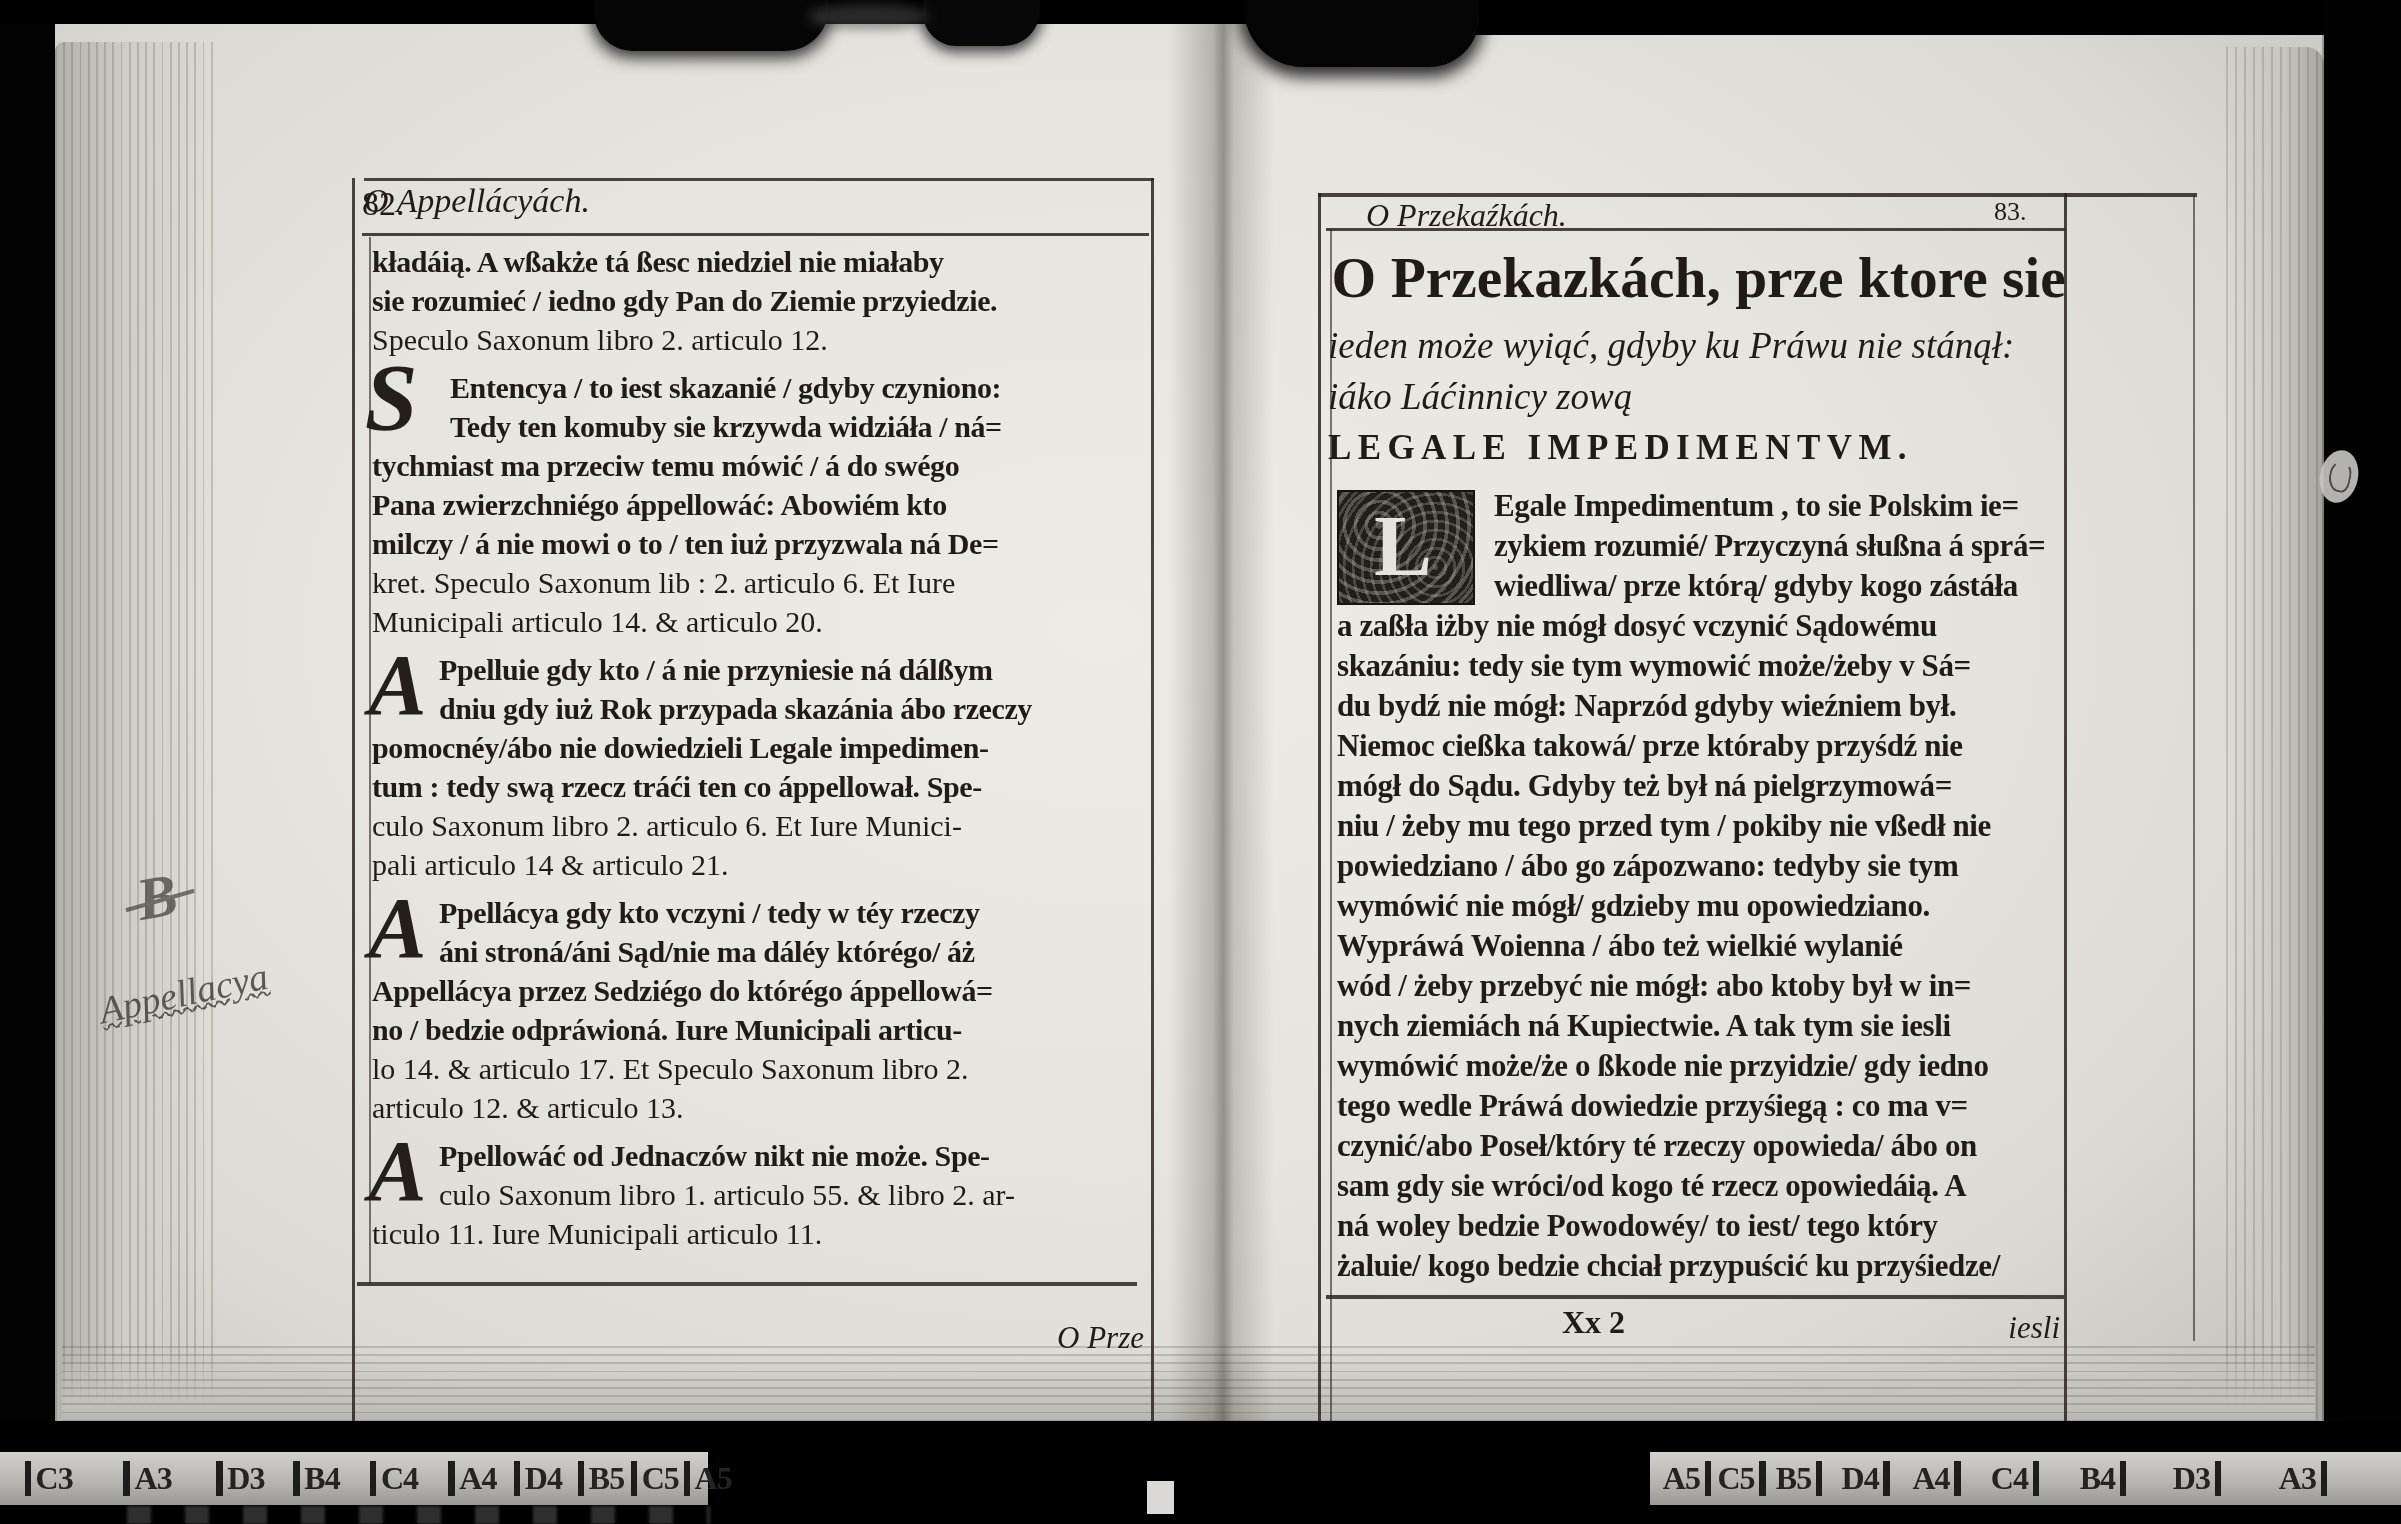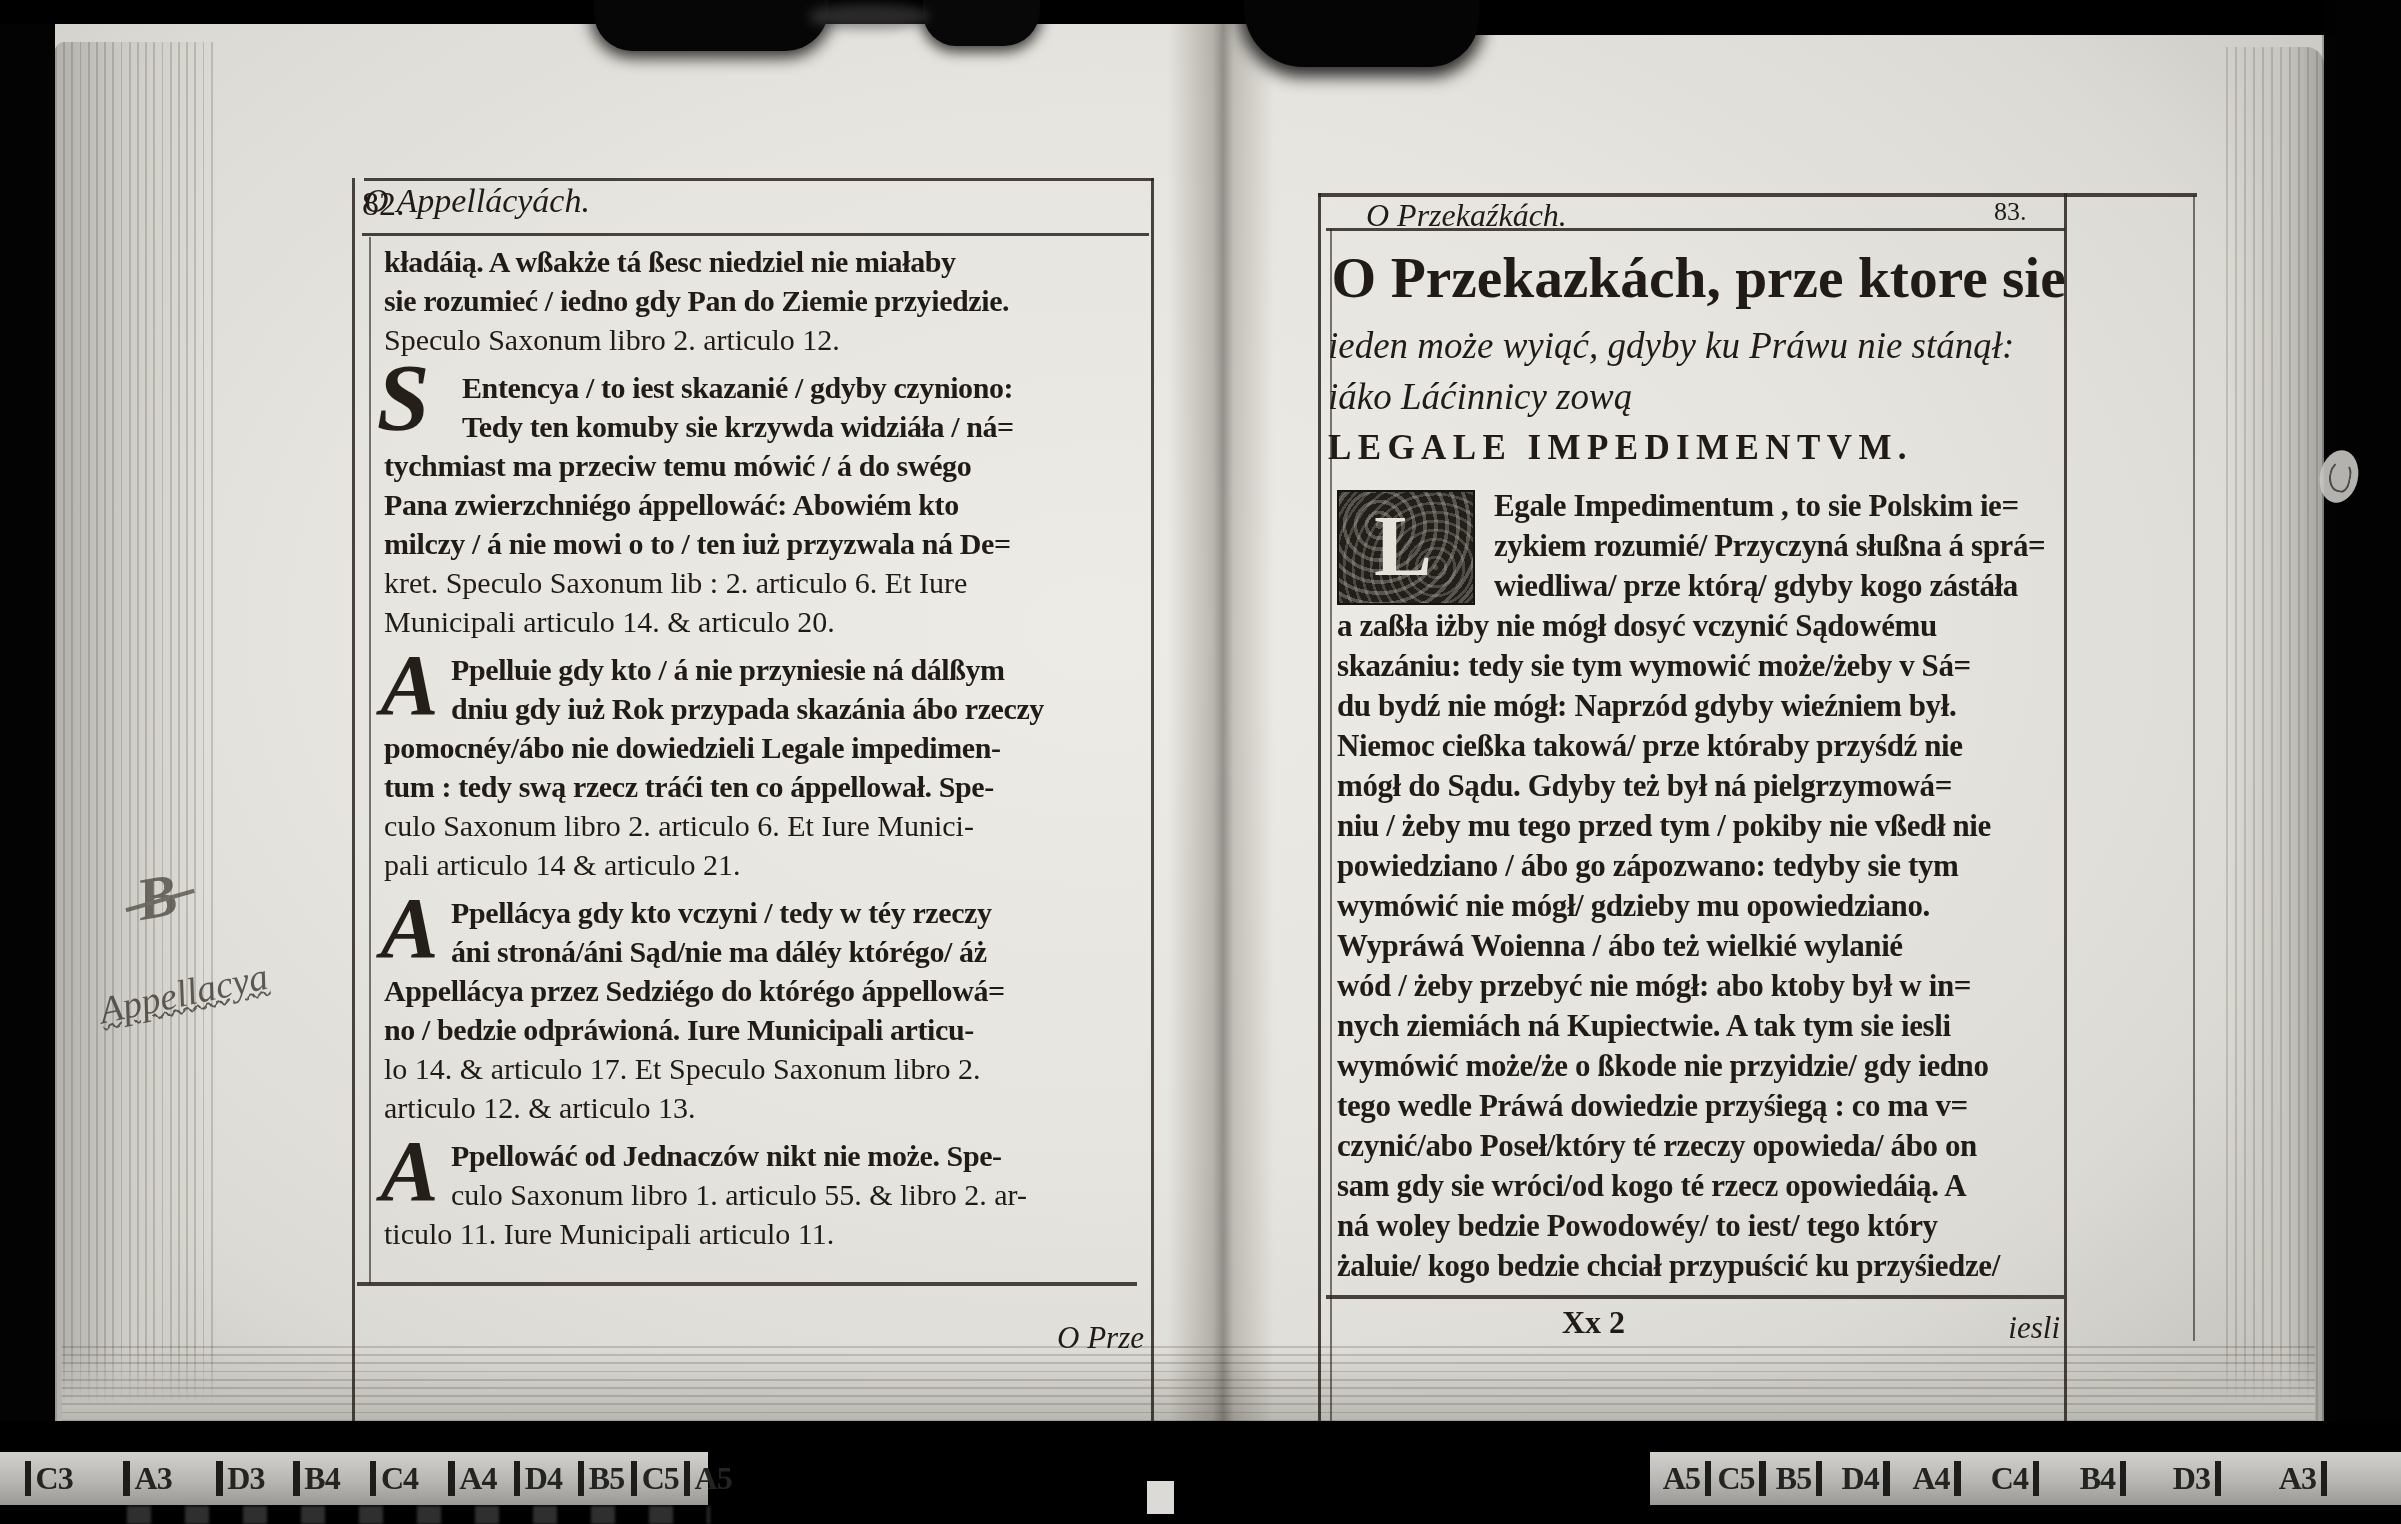--- a/index.html
+++ b/index.html
@@ -36,21 +36,21 @@
   .tline span{display:inline-block;white-space:nowrap;}
   .bl{font-weight:700;letter-spacing:-0.4px;}
   .rm{font-weight:400;letter-spacing:0;}
   .fit span{display:inline-block;white-space:nowrap;}
   .center{text-align:left;}
   .right{text-align:right;}
   .italic{font-style:italic;}
   
   .lp-header-num{position:absolute;left:362px;top:185px;font-size:34px;}
   .lp-runhead{position:absolute;left:364px;top:182px;width:710px;font-size:34px;}
-  .lp-body{position:absolute;left:384px;top:242px;width:767px;font-size:30px;}
+  .lp-body{position:absolute;left:372px;top:242px;width:767px;font-size:30px;}
   .para{position:relative;margin-bottom:9px;}
   .dropcap{position:absolute;left:-3.6px;top:-9px;font-size:87px;line-height:87px;font-weight:700;font-style:italic;color:#241f19;}
   .dc-s{font-size:95px;left:-7.3px;top:-12.7px;}
   .lp-catchword{position:absolute;left:820px;top:1320px;width:324px;font-size:31px;}
   
   .scribble-b{position:absolute;left:137px;top:863px;font-size:60px;font-style:italic;font-weight:700;
       color:#47443e;opacity:.75;transform:rotate(-10deg);}
   .scribble-b::after{content:"";position:absolute;left:-12.7px;top:36px;width:71px;height:3.6px;background:#504c45;transform:rotate(-6deg);}
   .margin-note{position:absolute;left:98px;top:971px;font-size:38px;font-style:italic;color:#45423c;opacity:.85;
       transform:rotate(-12deg);text-decoration:underline wavy 1.8px;}

